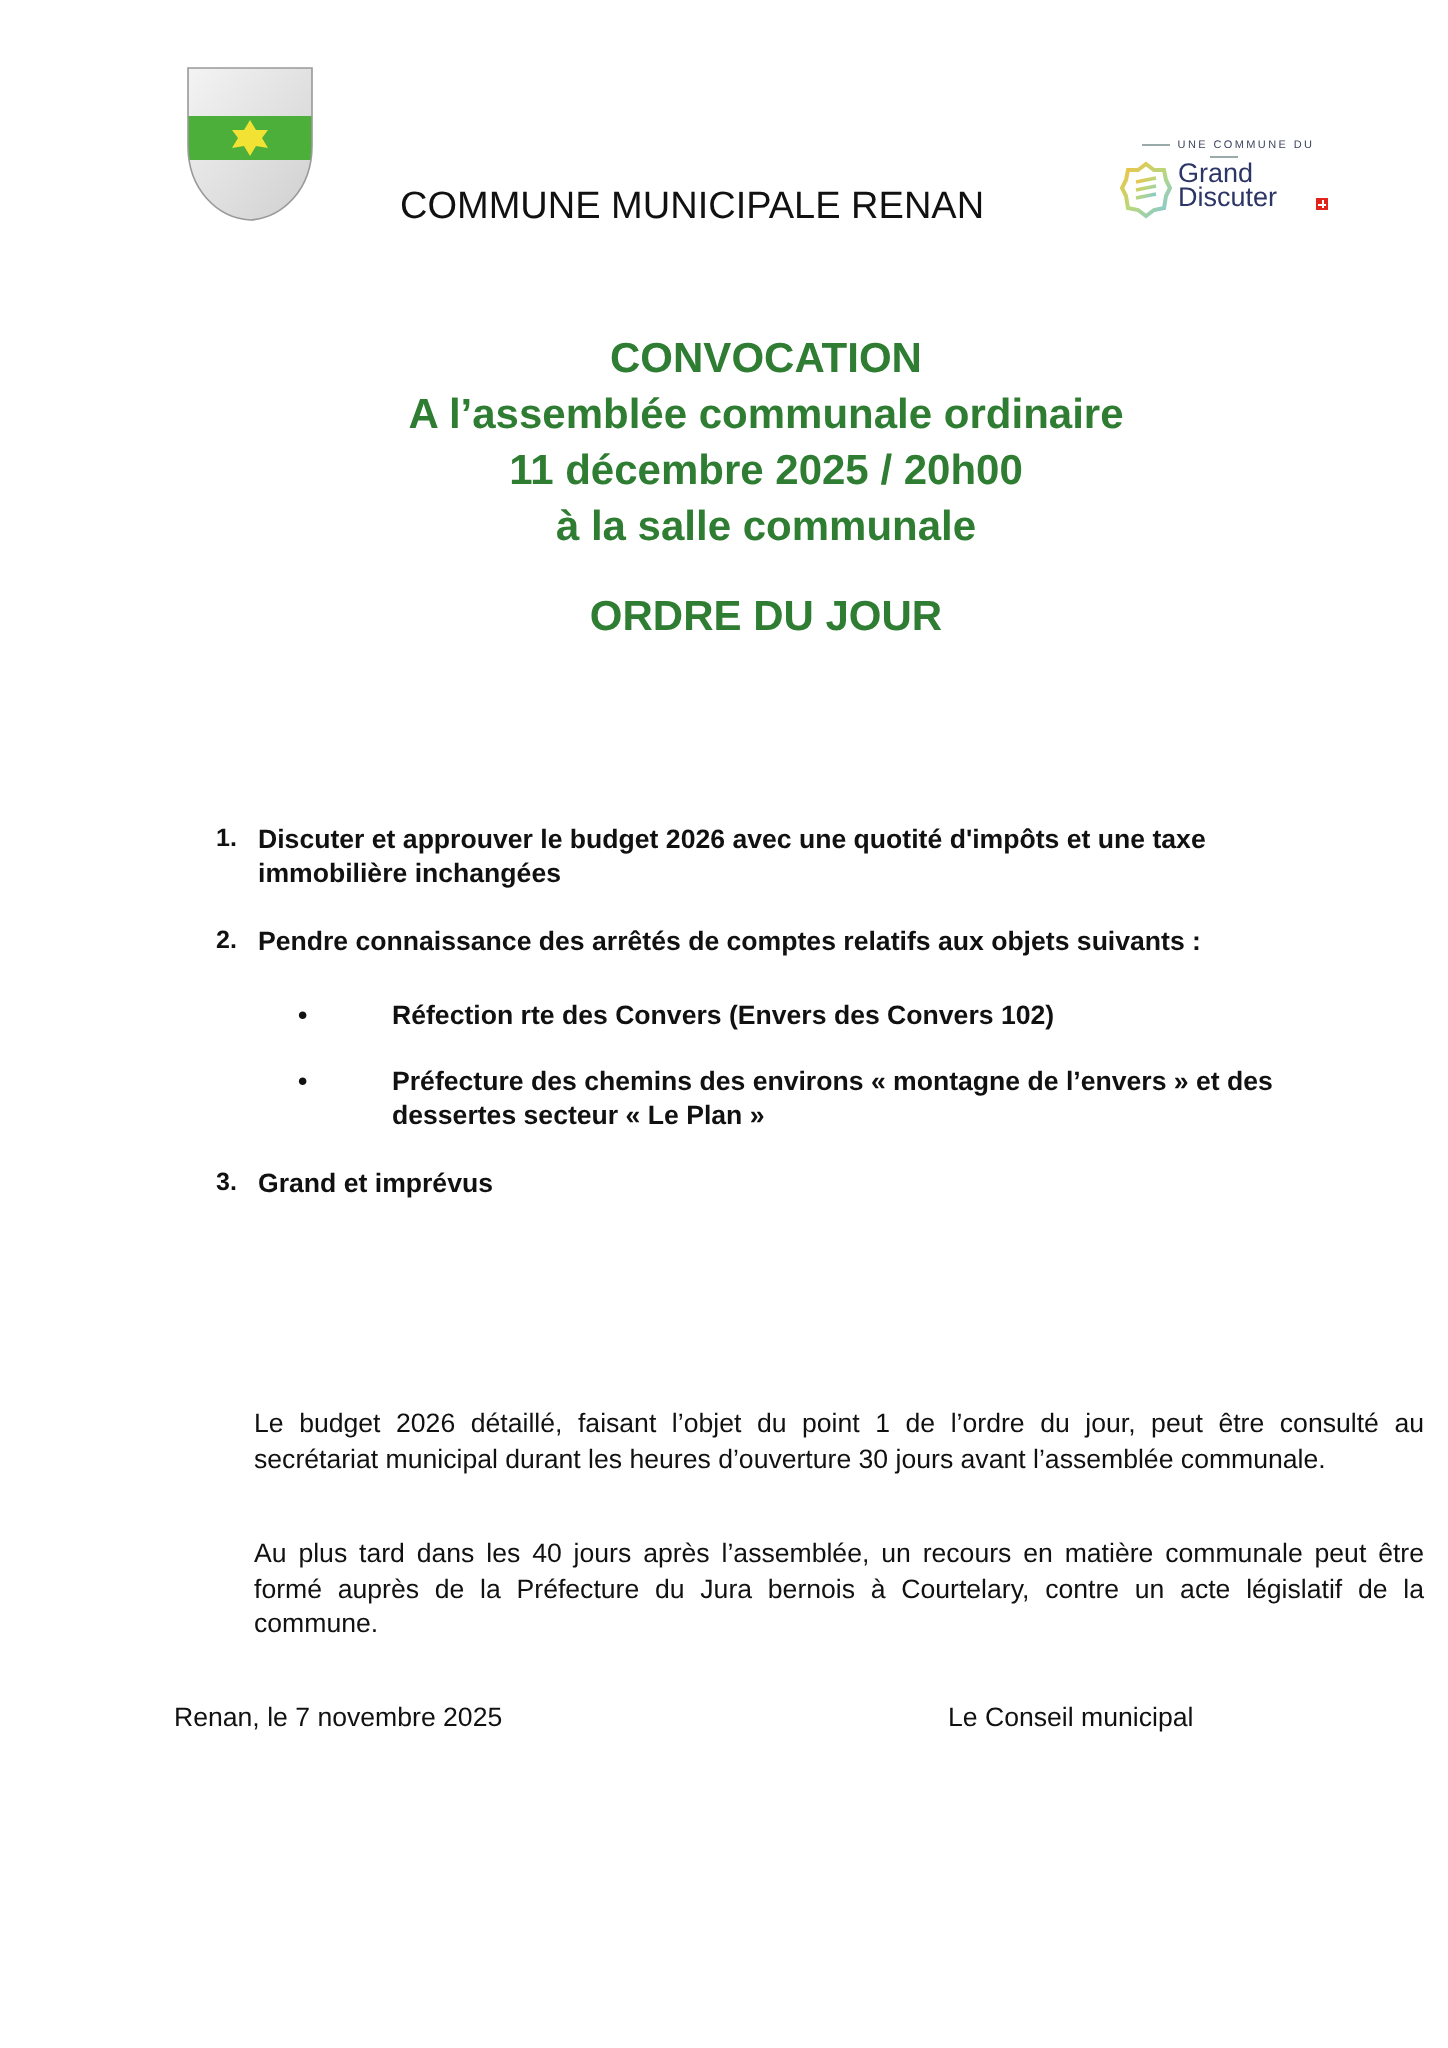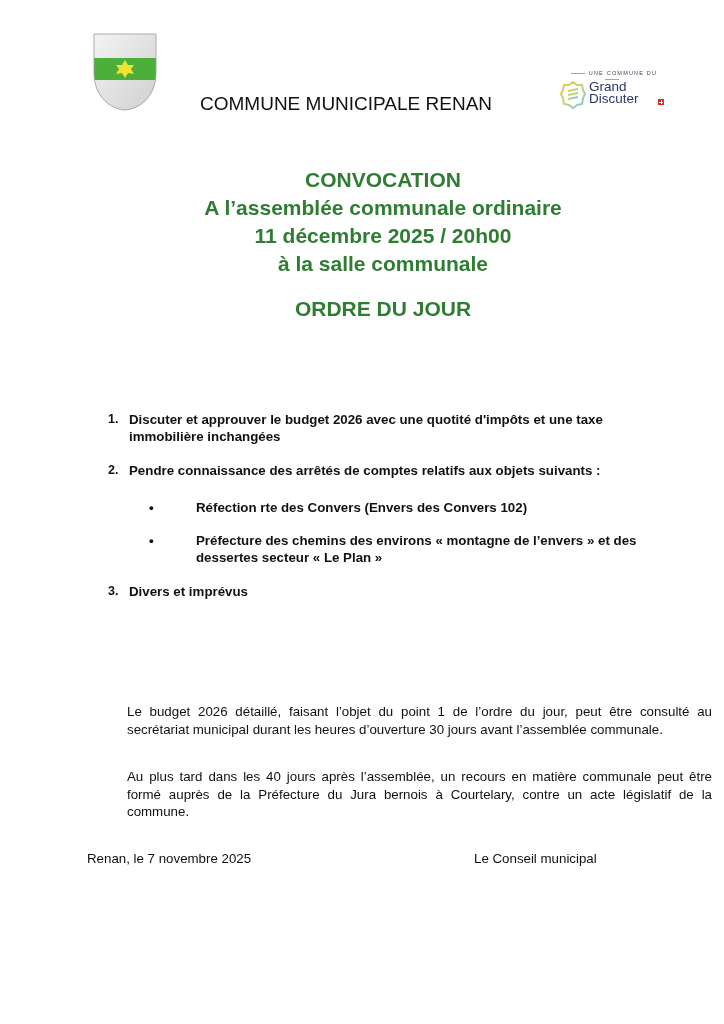--- a/index.html
+++ b/index.html
@@ -104,21 +104,21 @@
   <div class="item" style="top:88px">
     <span class="bul">•</span>
     <span class="btxt">Réfection rte des Convers (Envers des Convers 102)</span>
   </div>
   <div class="item" style="top:121px">
     <span class="bul">•</span>
     <span class="btxt">Préfecture des chemins des environs « montagne de l’envers » et des dessertes secteur « Le Plan »</span>
   </div>
   <div class="item" style="top:172px">
     <span class="num">3.</span>
-    <span class="itxt">Divers et imprévus</span>
+    <span class="itxt">Grand et imprévus</span>
   </div>
 </div>
 
 <div class="abs para p1">Le budget 2026 détaillé, faisant l’objet du point 1 de l’ordre du jour, peut être consulté au secrétariat municipal durant les heures d’ouverture 30 jours avant l’assemblée communale.</div>
 <div class="abs para p2">Au plus tard dans les 40 jours après l’assemblée, un recours en matière communale peut être formé auprès de la Préfecture du Jura bernois à Courtelary, contre un acte législatif de la commune.</div>
 
 <div class="abs sig-left">Renan, le 7 novembre 2025</div>
 <div class="abs sig-right">Le Conseil municipal</div>
 
 </body></html>

